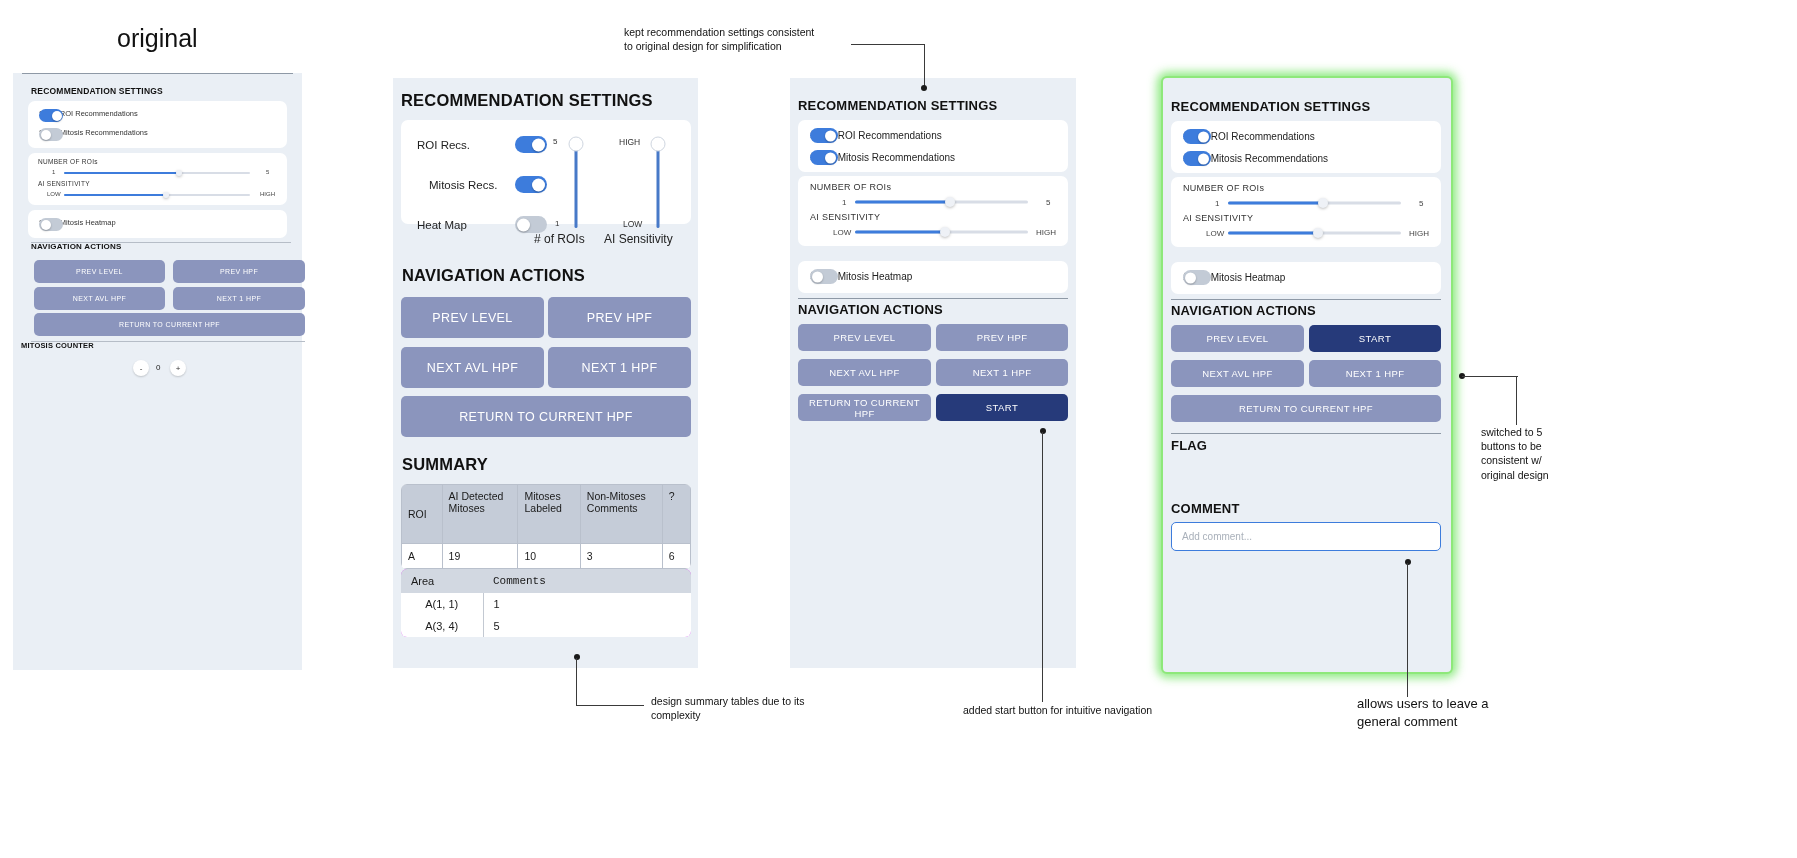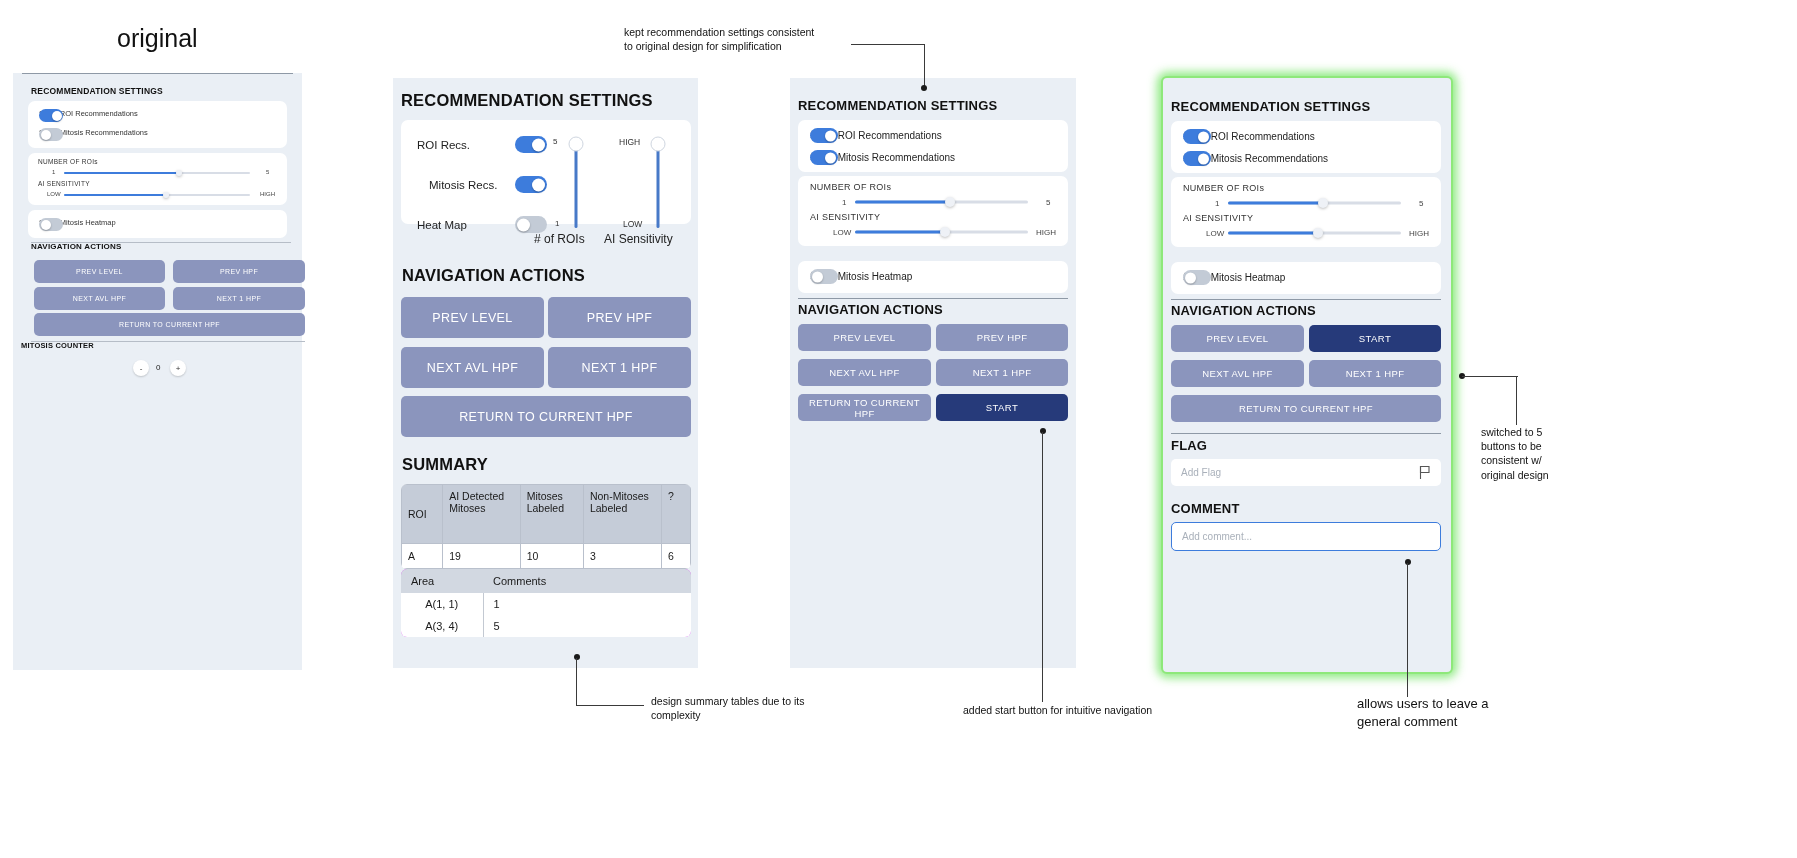--- a/index.html
+++ b/index.html
@@ -202,40 +202,40 @@
   <button class="btn abs" style="left:8px;top:318px;width:290px;height:41px;font-size:12.5px;">RETURN TO CURRENT HPF</button>
 
   <div class="abs sec-title" style="left:9px;top:377px;font-size:16.5px;">SUMMARY</div>
 
   <table class="tbl abs" style="left:8px;top:406px;width:290px;font-size:10.5px;">
     <thead>
       <tr>
         <th style="width:34px;padding:23px 6px;">ROI</th>
         <th style="width:78px;padding:5px 6px;">AI Detected Mitoses</th>
         <th style="width:58px;padding:5px 6px;">Mitoses Labeled</th>
-        <th style="width:82px;padding:5px 6px;">Non-Mitoses Labeled</th>
+        <th style="width:82px;padding:5px 6px;">Non-Mitoses Comments</th>
         <th style="width:22px;padding:5px 6px;">?</th>
       </tr>
     </thead>
     <tbody>
       <tr>
         <td style="padding:6px;">A</td>
         <td style="padding:6px;">19</td>
         <td style="padding:6px;">10</td>
         <td style="padding:6px;">3</td>
         <td style="padding:6px;">6</td>
       </tr>
     </tbody>
   </table>
 
   <table class="tbl2 abs" style="left:8px;top:491px;width:290px;font-size:11px;border-radius:6px;overflow:hidden;">
     <thead>
       <tr>
         <th style="width:62px;padding:6px 10px;">Area</th>
-        <th style="padding:0 10px;">Comments</th>
+        <th style="padding:0 10px;font-family:Liberation Mono, monospace;">Comments</th>
       </tr>
     </thead>
     <tbody>
       <tr>
         <td class="a" style="padding:5px 10px;">A(1, 1)</td>
         <td style="padding:5px 10px;">1</td>
       </tr>
       <tr>
         <td class="a" style="padding:5px 10px;">A(3, 4)</td>
         <td style="padding:5px 10px;">5</td>
@@ -371,29 +371,20 @@
 
   <button class="btn abs" style="left:8px;top:247px;width:133px;height:27px;font-size:9.5px;">PREV LEVEL</button>
   <button class="btn primary abs" style="left:146px;top:247px;width:132px;height:27px;font-size:9.5px;">START</button>
   <button class="btn abs" style="left:8px;top:282px;width:133px;height:27px;font-size:9.5px;">NEXT AVL HPF</button>
   <button class="btn abs" style="left:146px;top:282px;width:132px;height:27px;font-size:9.5px;">NEXT 1 HPF</button>
   <button class="btn abs" style="left:8px;top:317px;width:270px;height:27px;font-size:9.5px;">RETURN TO CURRENT HPF</button>
 
   <div class="divider" style="position:absolute;left:8px;top:355px;width:270px;height:1px;background:#8e99a6;"></div>
   <div class="abs sec-title" style="left:8px;top:360px;font-size:13px;">FLAG</div>
 
-  <div class="field abs" style="left:8px;top:381px;width:270px;height:27px;">
-    <span class="ph" style="margin-left:10px;font-size:10px;">Add Flag</span>
-    <span class="abs" style="right:10px;top:6px;width:12px;height:15px;">
-      <svg width="12" height="15" viewBox="0 0 12 15">
-        <path d="M1.5,1 L1.5,14" stroke="#555" stroke-width="1.1" fill="none"></path>
-        <path d="M1.5,1.5 L10,1.5 L10,7.5 L1.5,7.5 Z" stroke="#555" stroke-width="1.1" fill="none"></path>
-      </svg>
-    </span>
-  </div>
 
   <div class="abs sec-title" style="left:8px;top:423px;font-size:13px;">COMMENT</div>
   <div class="field bordered abs" style="left:8px;top:444px;width:268px;height:27px;">
     <span class="ph" style="margin-left:10px;font-size:10px;">Add comment...</span>
   </div>
 </div>
 
 <div class="abs note" style="left:624px;top:25px;width:240px;font-size:10.5px;white-space:pre-line;">kept recommendation settings consistent
 to original design for simplification</div>
 <div class="leader" style="left:851px;top:44px;width:74px;height:1.2px;"></div>

